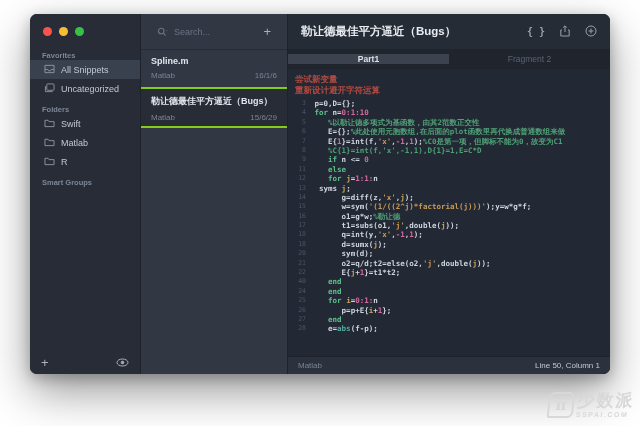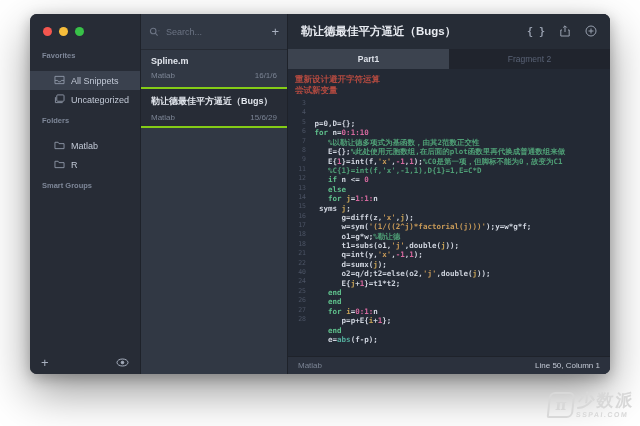--- a/index.html
+++ b/index.html
@@ -6,54 +6,54 @@
   .stage{position:relative;width:640px;height:426px;background:#ffffff;overflow:hidden;
          font-family:"Liberation Sans",sans-serif;}
   .window{position:absolute;left:30px;top:14px;width:580px;height:360px;border-radius:7px;
           overflow:hidden;display:flex;background:#242a34;
           box-shadow:0 18px 45px rgba(0,0,0,.40),0 4px 14px rgba(0,0,0,.25);}
   
   .sidebar{width:110px;background:#272c36;display:flex;flex-direction:column;position:relative;flex:none;}
   .traffic{display:flex;gap:7px;padding:13px 0 8px 13px;}
   .dot{width:9px;height:9px;border-radius:50%;}
   .dot.r{background:#f4564f;} .dot.y{background:#f6bd3b;} .dot.g{background:#38c148;}
-  .sec-label{font-size:7.5px;font-weight:bold;color:#7e8798;padding:7px 0 11px 12px;}
-  .side-item{display:flex;align-items:center;gap:6px;height:19px;padding-left:24px;color:#c2c9d6;
+  .sec-label{font-size:7.5px;font-weight:bold;color:#7e8798;padding:7px 0 0 12px;}
+  .side-item{display:flex;align-items:center;gap:6px;height:19px;padding-left:14px;color:#c2c9d6;
              font-size:9px;cursor:default;}
   .side-item.sel{background:#3a414e;}
   .side-item svg{flex:none;color:#8f98a8;}
   .side-bottom{position:absolute;left:0;right:0;bottom:0;height:24px;display:flex;
                align-items:center;justify-content:space-between;padding:0 11px;color:#a9b1c0;}
   .plus-btn{font-size:13px;line-height:13px;color:#a9b1c0;}
   
   .middle{width:146px;background:#313844;border-left:1px solid #1e222a;border-right:1px solid #1e222a;
           display:flex;flex-direction:column;flex:none;}
-  .searchrow{height:35px;display:flex;align-items:center;gap:5px;padding:0 8px;
+  .searchrow{height:35px;display:flex;align-items:center;gap:5px;padding:0 16px;
              border-bottom:1px solid #262b34;color:#6b7383;}
   .searchrow .ph{flex:1;font-size:9px;color:#6b7383;}
   .snip{padding:6px 10px 0 10px;height:31px;border-bottom:2px solid #84cc16;}
   .snip.sel{background:#272c36;}
   .snip .t{font-size:9px;font-weight:bold;color:#e2e6ed;white-space:nowrap;overflow:hidden;}
   .snip .meta{display:flex;justify-content:space-between;font-size:8px;color:#7b8494;margin-top:5px;}
   
   .right{flex:1;display:flex;flex-direction:column;background:#232934;min-width:0;}
   .titlebar{height:35px;display:flex;align-items:center;padding:0 13px;background:#262c36;}
   .titlebar .title{flex:1;font-size:11.5px;font-weight:bold;color:#e8ebf1;white-space:nowrap;}
   .hicons{display:flex;gap:15px;align-items:center;color:#98a0af;}
   .braces{font-size:10px;font-weight:bold;font-family:"DejaVu Sans Mono",monospace;}
-  .tabbar{height:20px;display:flex;background:#20242d;}
+  .tabbar{height:20px;display:flex;background:#20242d;align-items:center;}
   .tab{flex:1;display:flex;align-items:center;justify-content:center;font-size:8.5px;color:#596275;}
   .tab.active{background:#3c434f;color:#dde1e9;font-weight:bold;}
   .editor{flex:1;overflow:hidden;padding:5px 0 0 5px;background:#232934;}
   .note{color:#b34a40;font-weight:bold;font-size:8.5px;line-height:11px;padding-left:2px;}
   .codewrap{margin-top:3px;}
   .crow{display:flex;line-height:9.4px;height:9.4px;}
   .gut{width:13px;flex:none;text-align:right;padding-right:4px;color:#4b5364;font-size:6.5px;
        font-family:"DejaVu Sans Mono",monospace;}
-  .cd{white-space:pre;font-family:"DejaVu Sans Mono",monospace;font-size:7.5px;font-weight:bold;margin-top:20px;}
+  .cd{white-space:pre;font-family:"DejaVu Sans Mono",monospace;font-size:7.5px;font-weight:bold;}
   .cd .w{color:#cfd4de;} .cd .k{color:#5fc08c;} .cd .c{color:#4f9f76;}
   .cd .n{color:#d5699f;} .cd .s{color:#c89a58;} .cd .b{color:#c9a457;} .cd .t{color:#53ab9b;}
   .statusbar{height:17px;background:#2b313d;border-top:1px solid #1e222a;display:flex;
              align-items:center;justify-content:space-between;padding:0 10px;font-size:8px;}
   .statusbar .sl{color:#7b8494;} .statusbar .sr{color:#c3c9d5;}
   
   .wm{position:absolute;right:6px;bottom:8px;display:flex;align-items:flex-start;gap:3px;
       color:#d8d8d8;transform:skewX(-6deg);}
   .wm .logo{width:22px;height:22px;border:2px solid #d8d8d8;border-radius:6px 6px 6px 2px;
             display:flex;align-items:center;justify-content:center;font-size:15px;font-weight:bold;
@@ -84,20 +84,26 @@
             <span>All Snippets</span>
           </div>
           <div class="side-item">
             <span><svg width="11" height="10" viewBox="0 0 12 11" fill="none" stroke="currentColor" stroke-width="1">
                 <rect x="3" y="1" width="8" height="7" rx="1"></rect>
                 <path d="M1.5 3.5 v6 h8"></path>
               </svg></span>
             <span>Uncategorized</span>
           </div>
           <div class="sec-label">Folders</div>
+          <div class="side-item">
+            <span><svg width="11" height="10" viewBox="0 0 12 11" fill="none" stroke="currentColor" stroke-width="1">
+                <path d="M1 2.5 h3.5 l1 1.5 H11 v5.5 H1 z"></path>
+              </svg></span>
+            <span>Swift</span>
+          </div>
           <div class="side-item">
             <span><svg width="11" height="10" viewBox="0 0 12 11" fill="none" stroke="currentColor" stroke-width="1">
                 <path d="M1 2.5 h3.5 l1 1.5 H11 v5.5 H1 z"></path>
               </svg></span>
             <span>Matlab</span>
           </div>
           <div class="side-item">
             <span><svg width="11" height="10" viewBox="0 0 12 11" fill="none" stroke="currentColor" stroke-width="1">
                 <path d="M1 2.5 h3.5 l1 1.5 H11 v5.5 H1 z"></path>
               </svg></span>
@@ -165,22 +171,22 @@
                 <line x1="3.5" y1="6" x2="8.5" y2="6"></line>
             </svg>
           </span>
         </span>
       </div>
       <div class="tabbar">
         <div class="tab active">Part1</div>
         <div class="tab">Fragment 2</div>
       </div>
       <div class="editor">
+        <div class="note">尝试新变量</div>
         <div class="note">重新设计避开字符运算</div>
-        <div class="note">尝试新变量</div>
         <div class="codewrap" id="codewrap">
             <div class="crow">
               <span class="gut">3</span>
               <span class="cd"><span class="w"> p=0,D={};</span></span>
             </div>
             <div class="crow">
               <span class="gut">4</span>
               <span class="cd"><span class="w"> </span><span class="k">for</span><span class="w"> n=</span><span class="n">0:1:10</span></span>
             </div>
             <div class="crow">
@@ -231,20 +237,24 @@
               <span class="gut">17</span>
               <span class="cd"><span class="w">       t1=subs(o1,</span><span class="s">'j'</span><span class="w">,double(</span><span class="b">j</span><span class="w">));</span></span>
             </div>
             <div class="crow">
               <span class="gut">18</span>
               <span class="cd"><span class="w">       q=int(y,</span><span class="s">'x'</span><span class="w">,</span><span class="n">-1</span><span class="w">,</span><span class="n">1</span><span class="w">);</span></span>
             </div>
             <div class="crow">
               <span class="gut">18</span>
               <span class="cd"><span class="w">       d=sumx(</span><span class="b">j</span><span class="w">);</span></span>
+            </div>
+            <div class="crow">
+              <span class="gut">20</span>
+              <span class="cd"><span class="w">       sym(d);</span></span>
             </div>
             <div class="crow">
               <span class="gut">21</span>
               <span class="cd"><span class="w">       o2=q/d;t2=else(o2,</span><span class="s">'j'</span><span class="w">,double(</span><span class="b">j</span><span class="w">));</span></span>
             </div>
             <div class="crow">
               <span class="gut">22</span>
               <span class="cd"><span class="w">       E{</span><span class="b">j</span><span class="w">+</span><span class="n">1</span><span class="w">}=t1*t2;</span></span>
             </div>
             <div class="crow">

